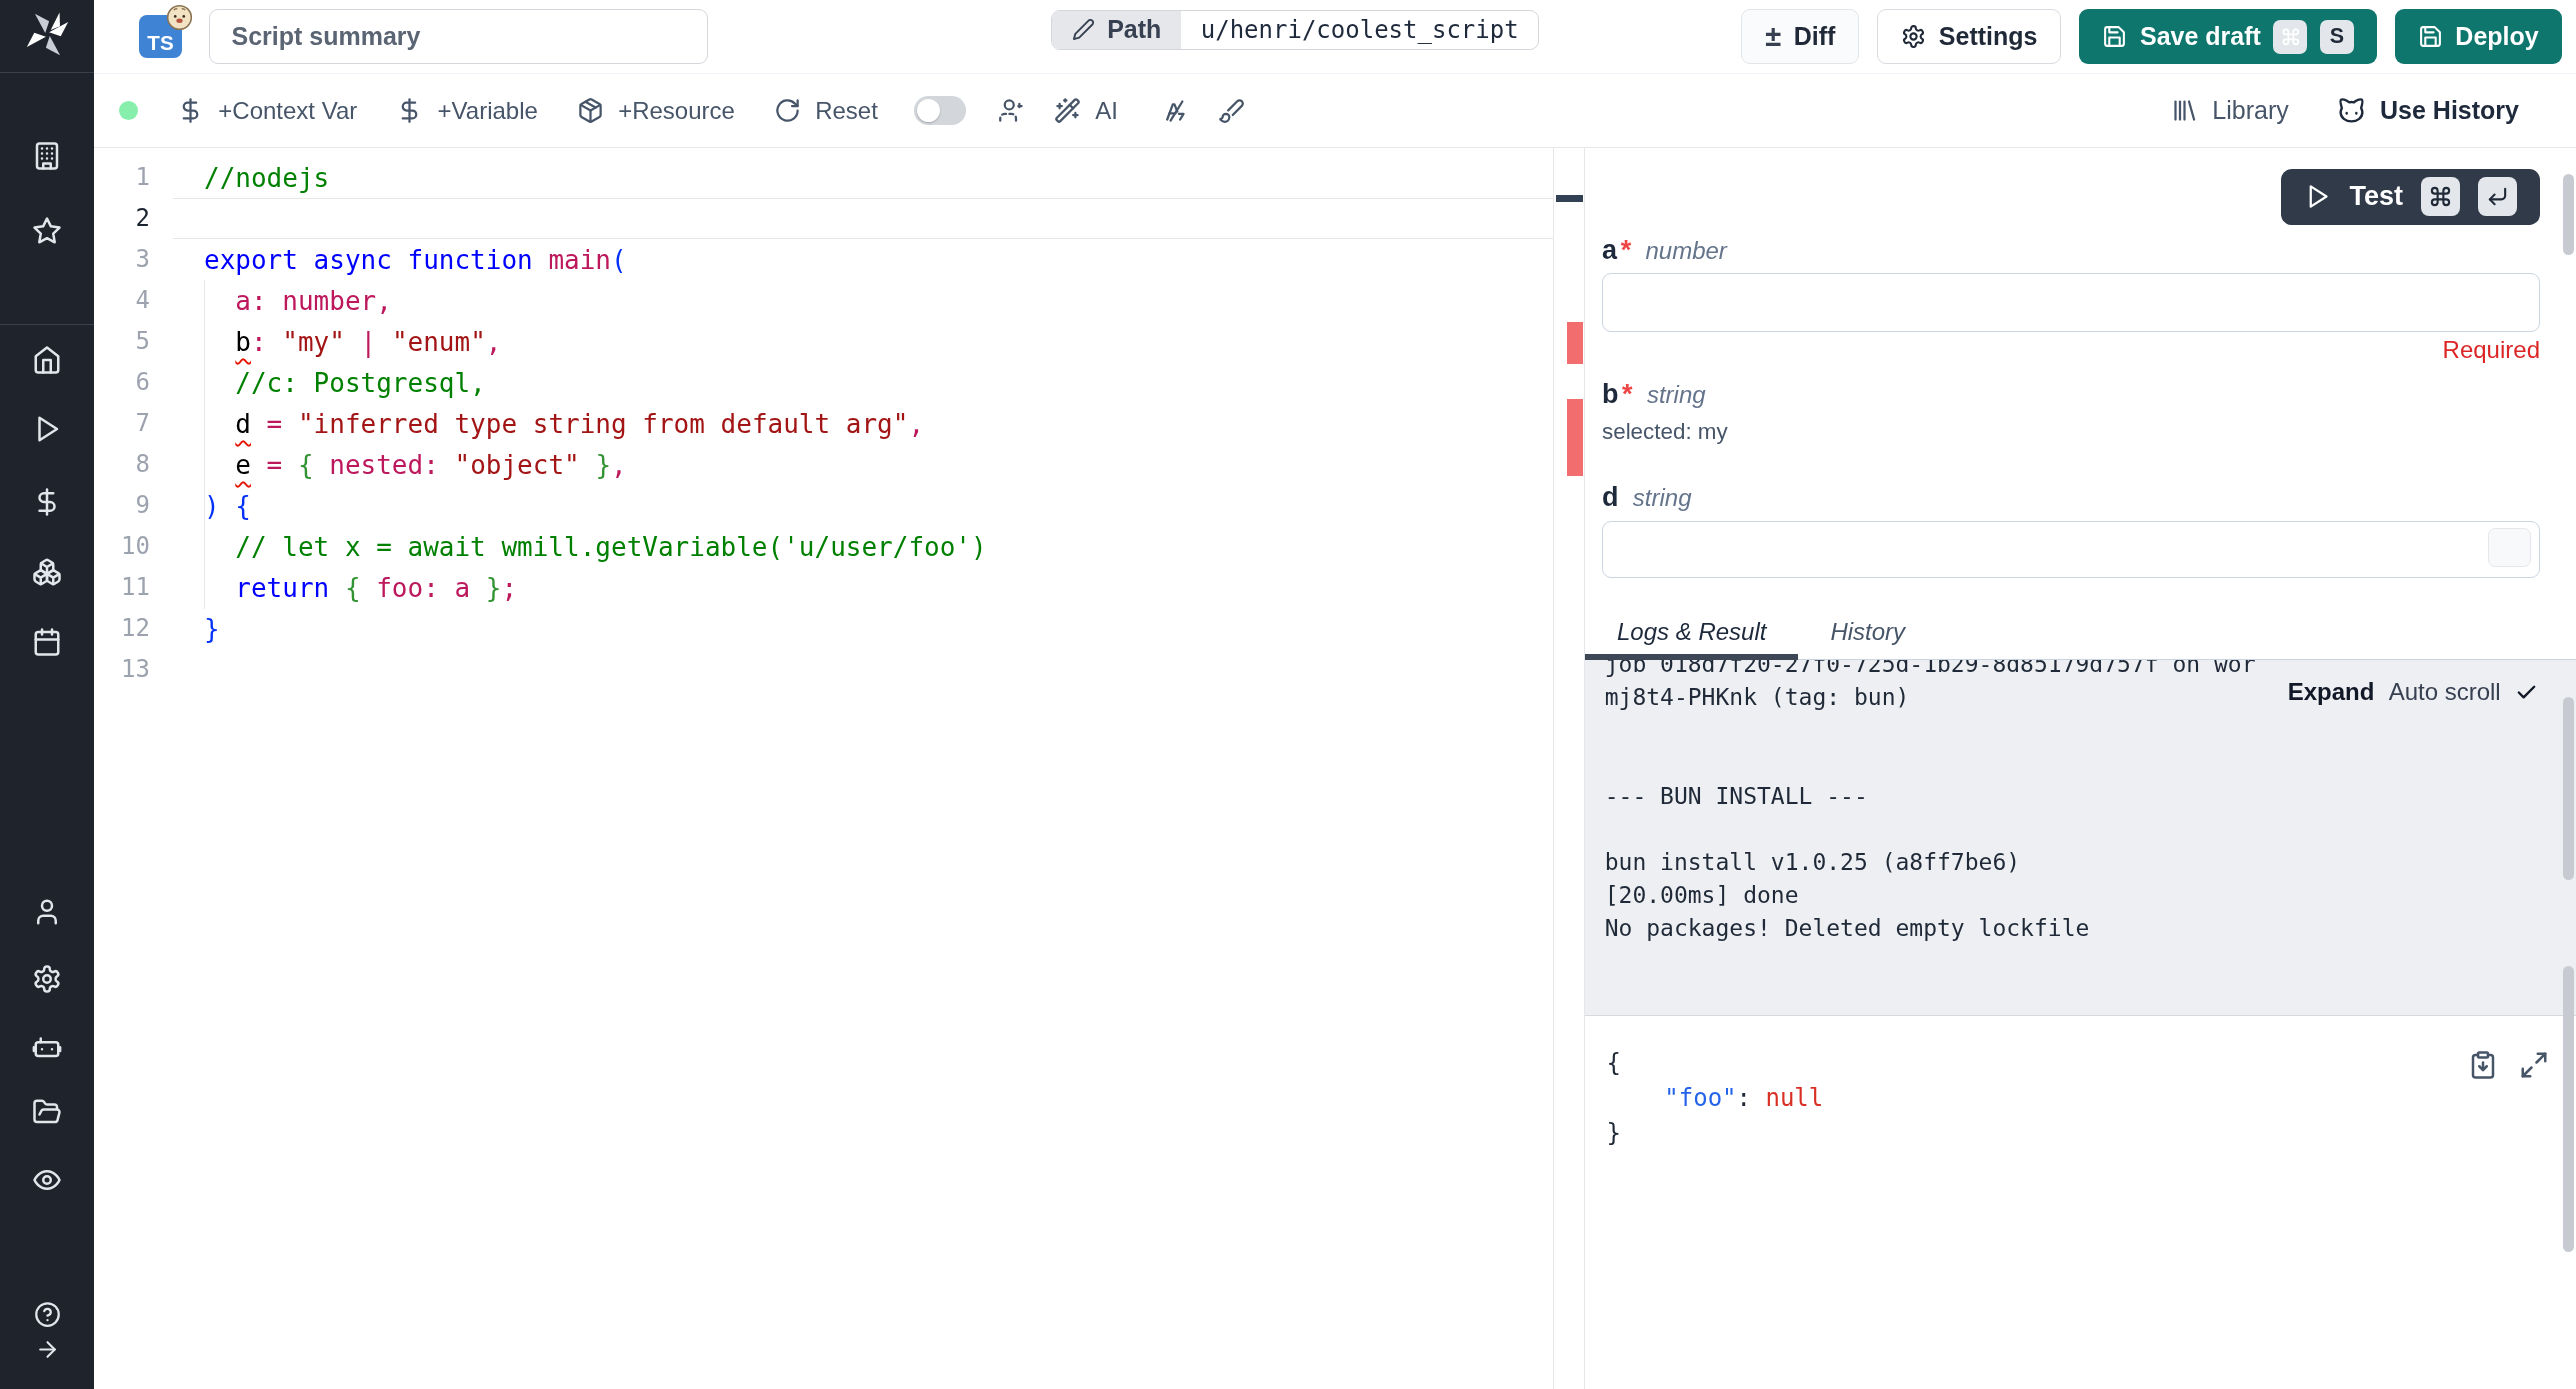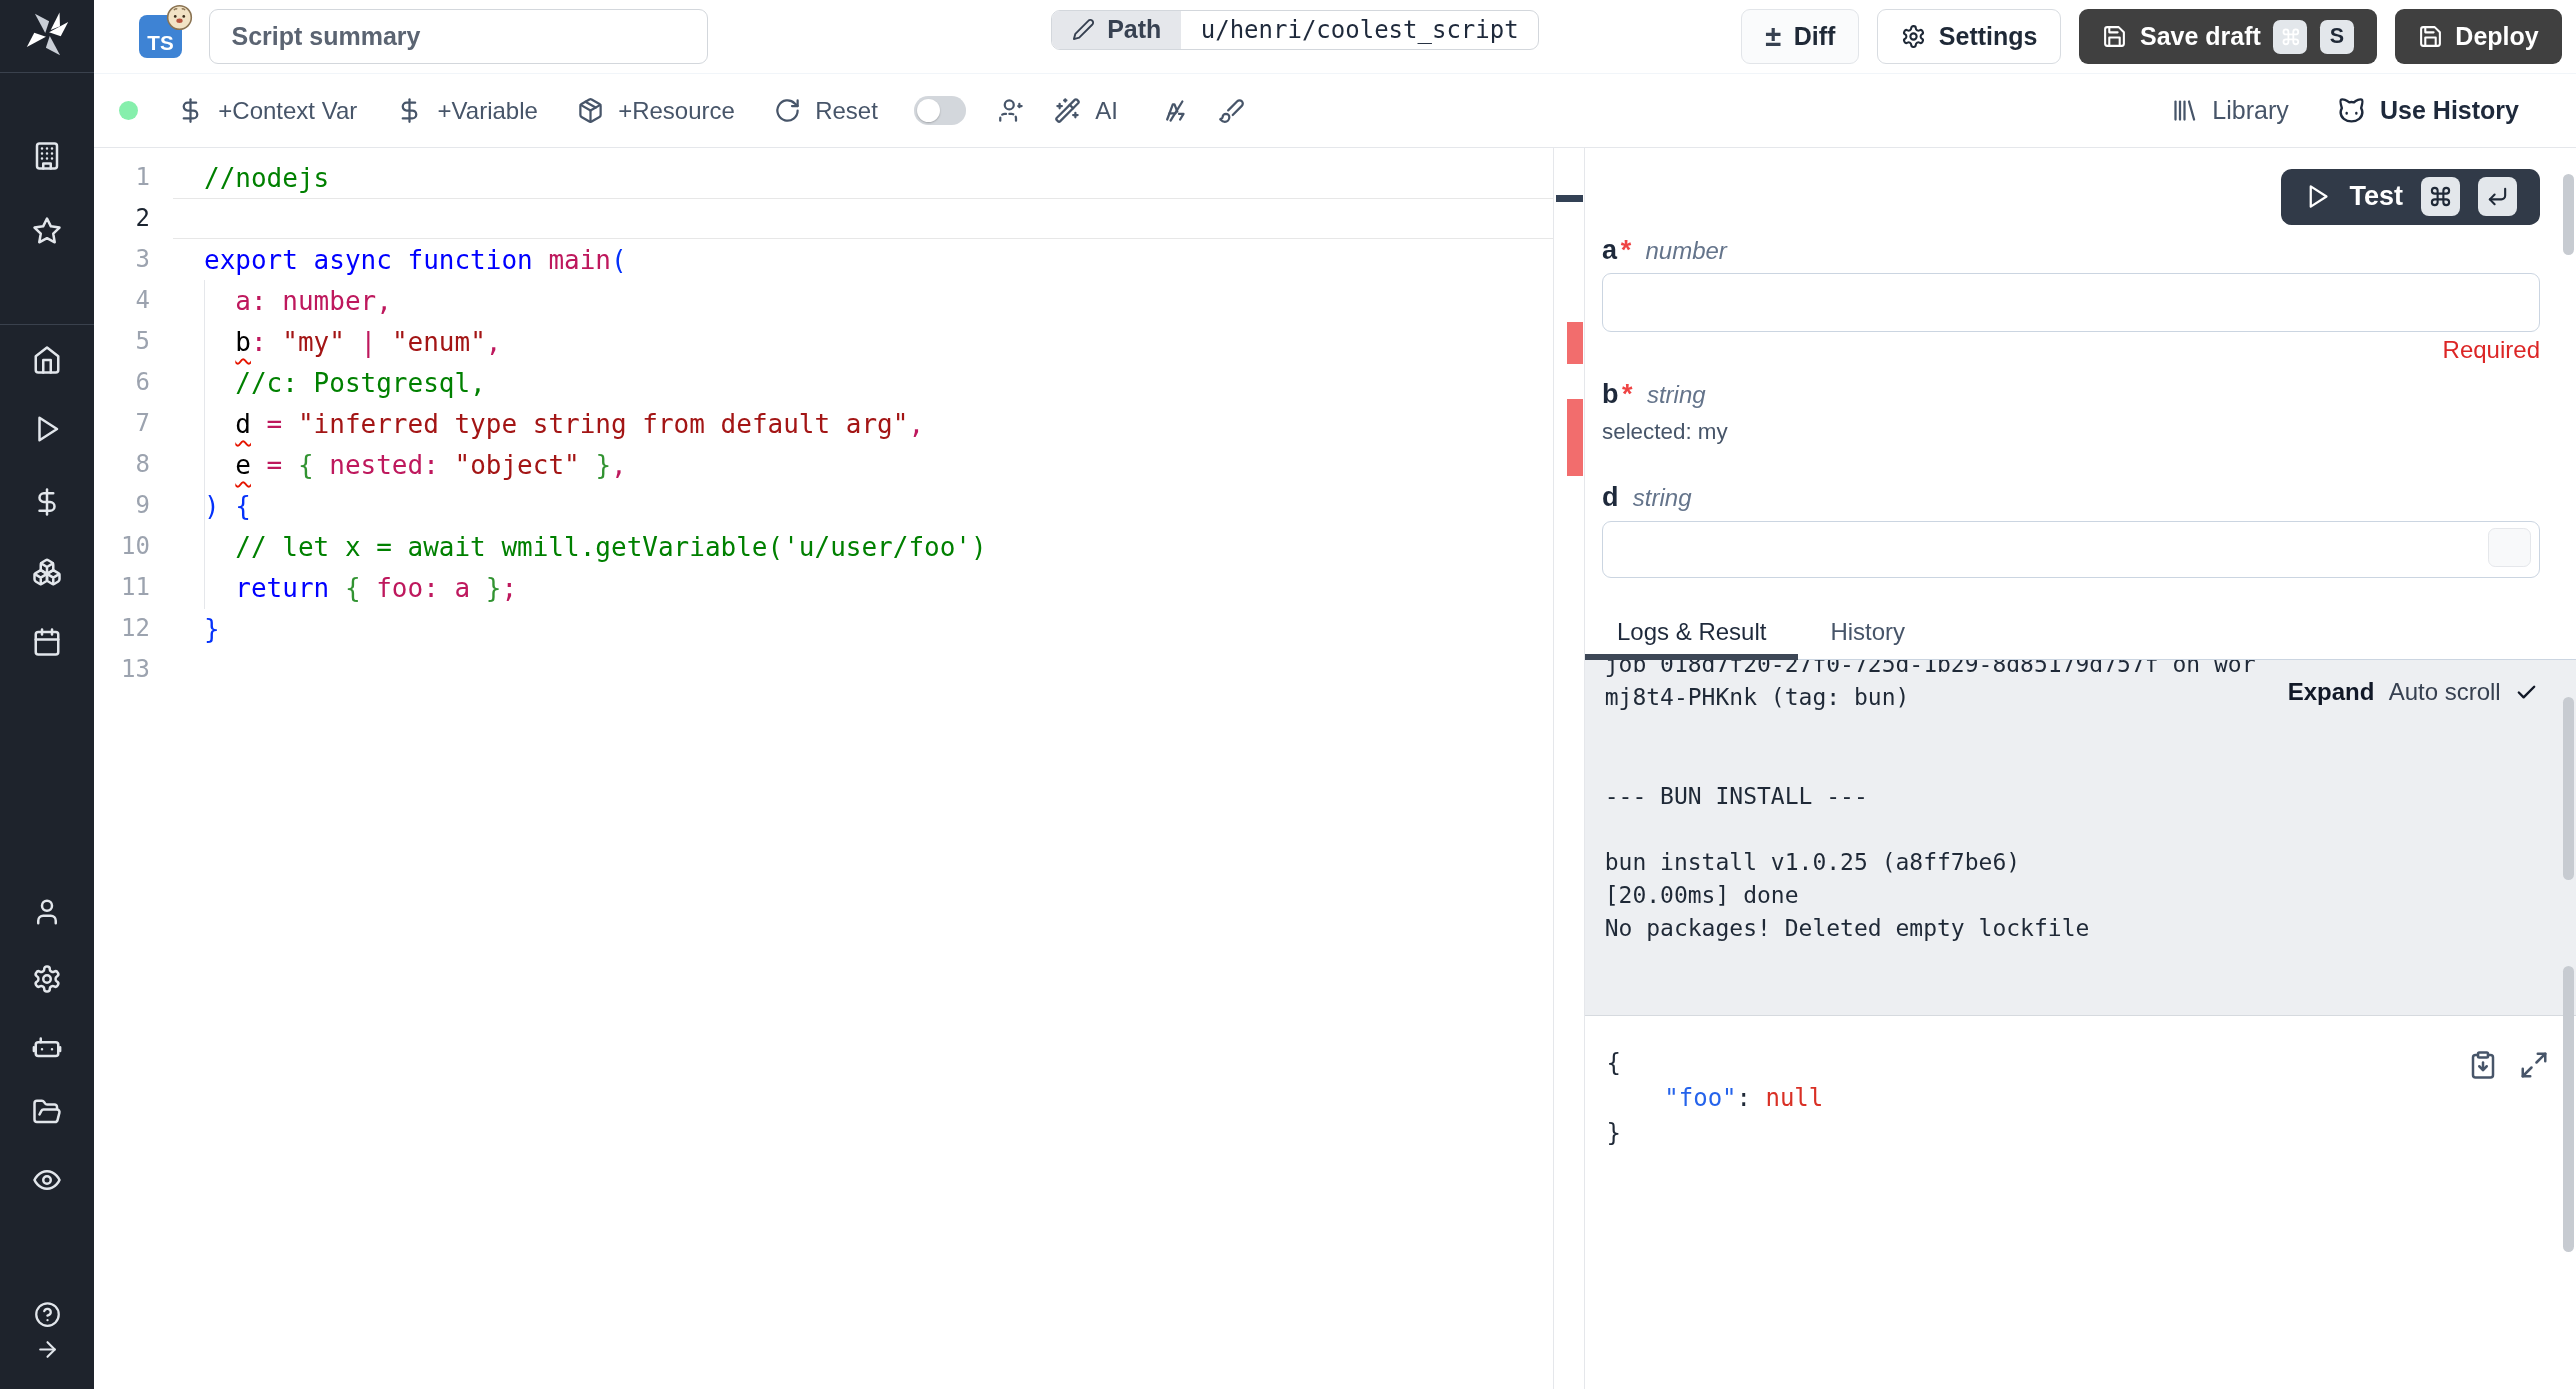--- a/index.html
+++ b/index.html
@@ -28,21 +28,21 @@
   .summary-input::placeholder { color:#5B6472; opacity:1; }
   .path-group { position:absolute; left:957px; top:9.8px; height:40px; display:flex; border:1.8px solid #D3D7DC; border-radius:9px; overflow:hidden; background:#fff; }
   .path-left { background:#E5E7EB; display:flex; align-items:center; gap:12.5px; padding:0 19.7px; font-size:25px; font-weight:600; color:#374151; }
   .path-left svg { width:23px; height:23px; fill:none; stroke:#374151; stroke-width:2; stroke-linecap:round; stroke-linejoin:round; }
   .path-right { display:flex; align-items:center; padding:0 19.7px; font-family:"DejaVu Sans Mono",monospace; font-size:24px; color:#1E293B; }
   .topbar-right { position:absolute; right:14.3px; top:9px; display:flex; gap:18px; }
   .tb-btn { height:55px; border-radius:9px; display:flex; align-items:center; gap:12.5px; padding:0 23px;
     font-size:25px; font-weight:600; color:#1F2937; border:1.8px solid #E2E5E9; background:#FAFBFC; cursor:pointer; }
   .tb-btn svg { width:25px; height:25px; fill:none; stroke:#1F2937; stroke-width:2; stroke-linecap:round; stroke-linejoin:round; }
   .tb-btn.white { background:#fff; border-color:#D8DCE1; }
-  .tb-btn.slate { background:#404040; border:none; color:#fff; }
+  .tb-btn.slate { background:#0f766e; border:none; color:#fff; }
   .tb-btn.slate svg { stroke:#fff; }
   .pm-glyph { font-size:29px; font-weight:600; color:#374151; line-height:1; }
   kbd.chip { background:#E3E7EB; border-radius:7.2px; width:34px; height:34px; display:flex; align-items:center; justify-content:center;
     font-size:21.5px; font-weight:700; color:#1F2937; font-family:"Liberation Sans",sans-serif; }
   kbd.chip svg { width:19.7px; height:19.7px; fill:none; stroke:#1F2937; stroke-width:2.2; stroke-linecap:round; stroke-linejoin:round; }
 
   
   .toolbar { position:relative; height:74px; display:flex; align-items:center; background:#fff; border-bottom:1.8px solid #E5E7EB; }
   .dot { width:19px; height:19px; border-radius:50%; background:#86EFAC; margin-left:25px; }
   .tl-btn { display:flex; align-items:center; gap:14.3px; margin-left:39px; font-size:24px; font-weight:500; color:#475569; cursor:pointer; }
@@ -90,21 +90,21 @@
   .f-req { font-size:27px; font-weight:800; color:#EF4444; margin-left:-10.7px; }
   .f-type { font-size:24px; font-style:italic; color:#64748B; }
   .f-input { width:100%; height:59px; border:1.8px solid #CBD5E1; border-radius:9px; background:#fff; font-size:25px; color:#1E293B; padding:0 19.7px; outline:none; font-family:"Liberation Sans",sans-serif; }
   .f-input.h64 { height:57px; }
   .f-error { text-align:right; font-size:24px; color:#DC2626; margin-top:3.6px; height:29px; }
   .f-note { font-size:22.4px; color:#475569; margin-top:9px; height:27px; }
   .mt12 { margin-top:10.7px !important; } .mt8 { margin-top:7.2px; } .mt16 { margin-top:14.3px !important; } .mt40 { margin-top:36px !important; }
   .d-wrap { position:relative; margin-top:7.2px; }
   .d-btn { position:absolute; right:9px; top:7.2px; width:43px; height:39px; background:#F8F9FA; border:0.9px solid #E5E7EB; border-radius:7.2px; cursor:pointer; }
 
-  .tabbar { position:relative; height:55px; border-bottom:1.8px solid #CBD5E1; display:flex; align-items:flex-start; }
+  .tabbar { position:relative; height:55px; border-bottom:1.8px solid #CBD5E1; display:flex; align-items:flex-start;font-style:italic; }
   .tab { font-size:24px; padding:0 32px; height:100%; display:flex; align-items:center; cursor:pointer; }
   .tab.active { color:#1E293B; font-weight:500; }
   .tab.inactive { color:#475569; }
   .tab-underline { position:absolute; left:0; bottom:-1.8px; width:213px; height:7.2px; background:#3D4756; }
 
   .logs { position:relative; height:355px; background:#EDEFF2; overflow:hidden; padding-left:19.7px; }
   .log-line { font-family:"DejaVu Sans Mono",monospace; font-size:23px; line-height:33px; color:#1F2937; white-space:pre; }
   .log-line:first-child { margin-top:-12.5px; }
   .log-controls { position:absolute; top:18px; right:38px; display:flex; align-items:center; gap:14.3px; background:#EDEFF2; padding-left:9px; }
   .expand-lbl { font-size:24px; font-weight:700; color:#111827; cursor:pointer;text-align:right; }

